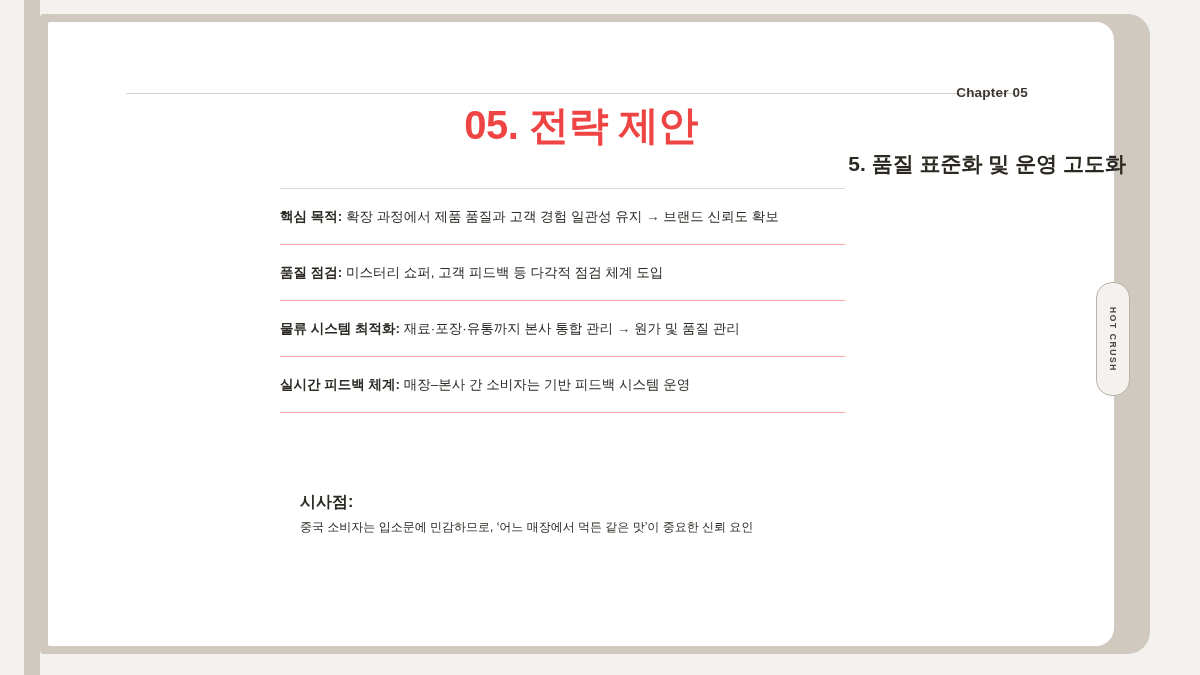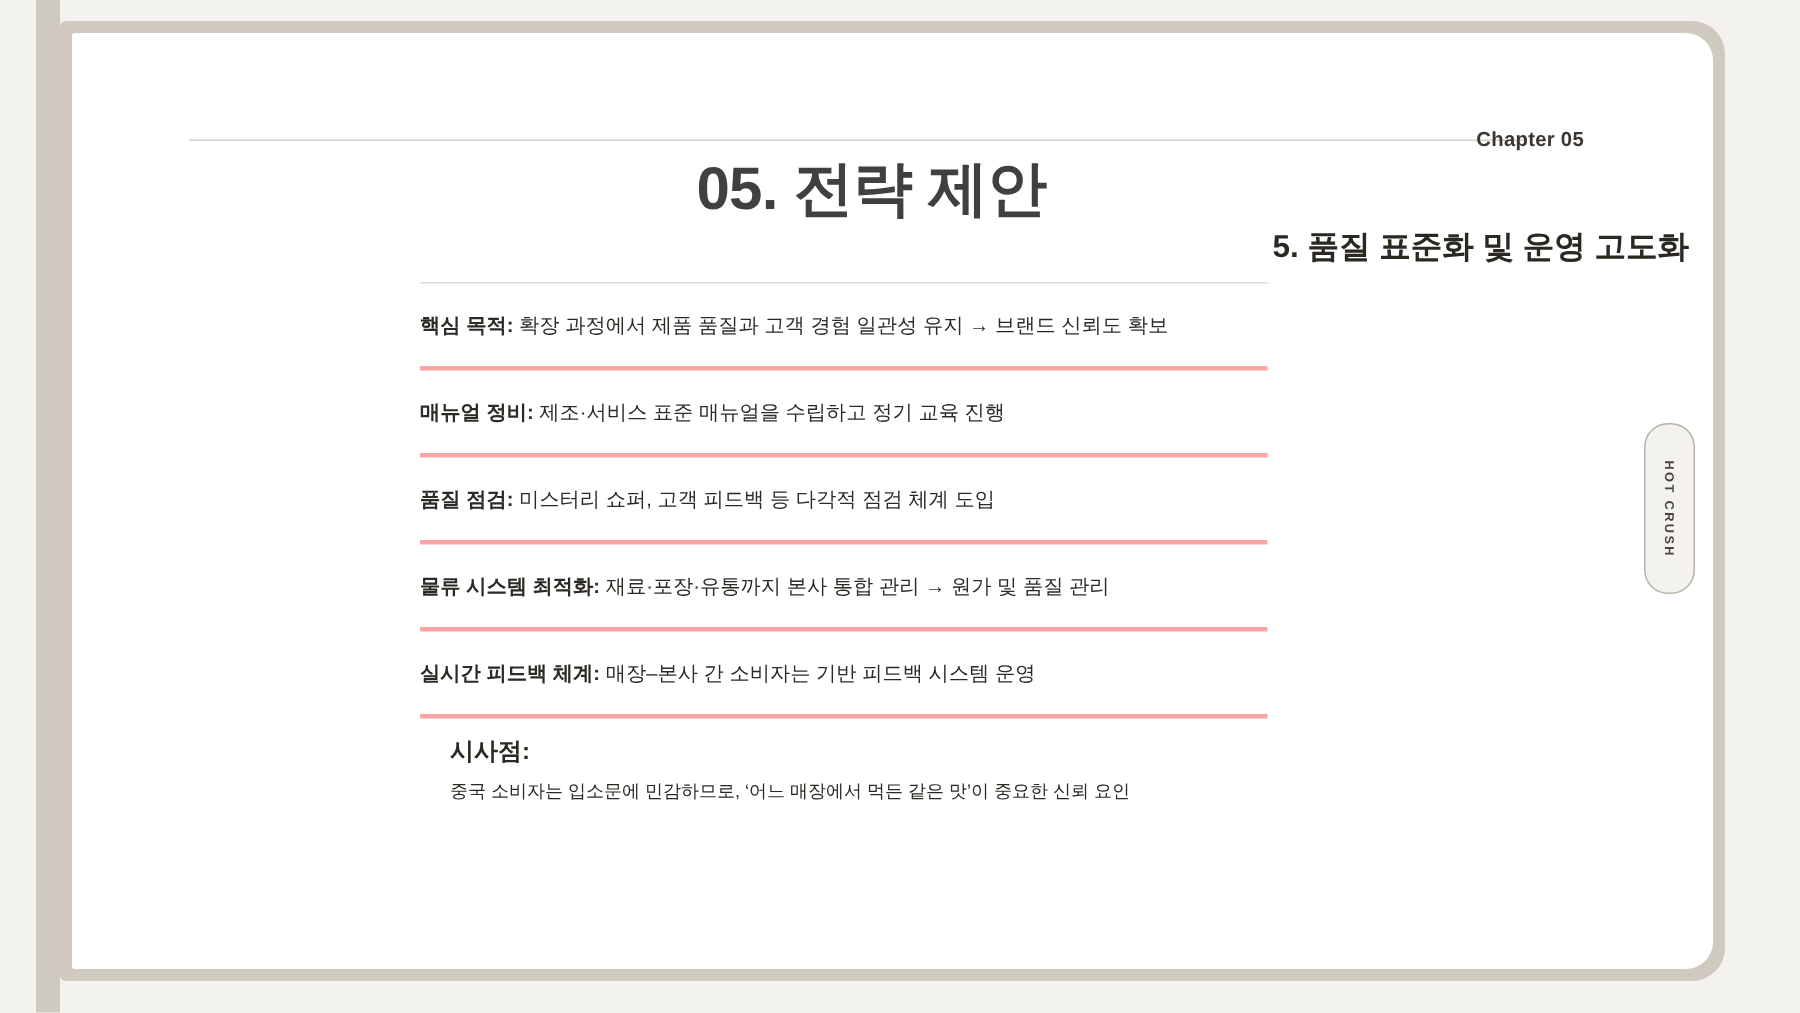--- a/index.html
+++ b/index.html
@@ -46,21 +46,20 @@
 
   
   .page {
     position: absolute;
     left: 48px;
     top: 22px;
     width: 1066px;
     height: 624px;
     background: #ffffff;
     border-radius: 2px 18px 18px 2px;
-    padding-left: 28px;
   }
 
   
   .brand-tab {
     position: absolute;
     left: 1096px;
     top: 282px;
     width: 32px;
     height: 112px;
     border: 1px solid #b9b2a8;
@@ -99,21 +98,21 @@
 
   .slide-title {
     position: absolute;
     left: 0;
     top: 76px;
     width: 1066px;
     text-align: center;
     font-size: 40px;
     font-weight: bold;
     letter-spacing: -0.5px;
-    color: #404040;
+    color: #ef4444;
   }
   .slide-subtitle {
     position: absolute;
     left: 12px;
     top: 128px;
     width: 1066px;
     text-align: right;
     font-size: 21px;
     font-weight: bold;
     color: #2b2822;
@@ -122,21 +121,21 @@
   
   .rows {
     position: absolute;
     left: 232px;
     top: 166px;
     width: 565px;
   }
   .row {
     position: relative;
     height: 55px;
-    border-bottom: 3px solid #fca5a5;
+    border-bottom: 1px solid #fca5a5;
   }
   .row:first-child {
     border-top: 1px solid #ddd8d1;
   }
   .row-text {
     position: absolute;
     left: 0;
     top: 0;
     height: 55px;
     line-height: 55px;
@@ -186,25 +185,20 @@
     <div class="slide-subtitle">5. 품질 표준화 및 운영 고도화</div>
 
     <div class="rows">
 
       <div class="row">
         <div class="row-text">
           <b>핵심 목적:</b><span> 확장 과정에서 제품 품질과 고객 경험 일관성 유지 → 브랜드 신뢰도 확보</span>
         </div>
       </div>
 
-      <div class="row">
-        <div class="row-text">
-          <b>매뉴얼 정비:</b><span>  제조·서비스 표준 매뉴얼을 수립하고 정기 교육 진행</span>
-        </div>
-      </div>
 
       <div class="row">
         <div class="row-text">
           <b>품질 점검:</b><span>  미스터리 쇼퍼, 고객 피드백 등 다각적 점검 체계 도입</span>
         </div>
       </div>
 
       <div class="row">
         <div class="row-text">
           <b>물류 시스템 최적화:</b><span>  재료·포장·유통까지 본사 통합 관리 → 원가 및 품질 관리</span>

